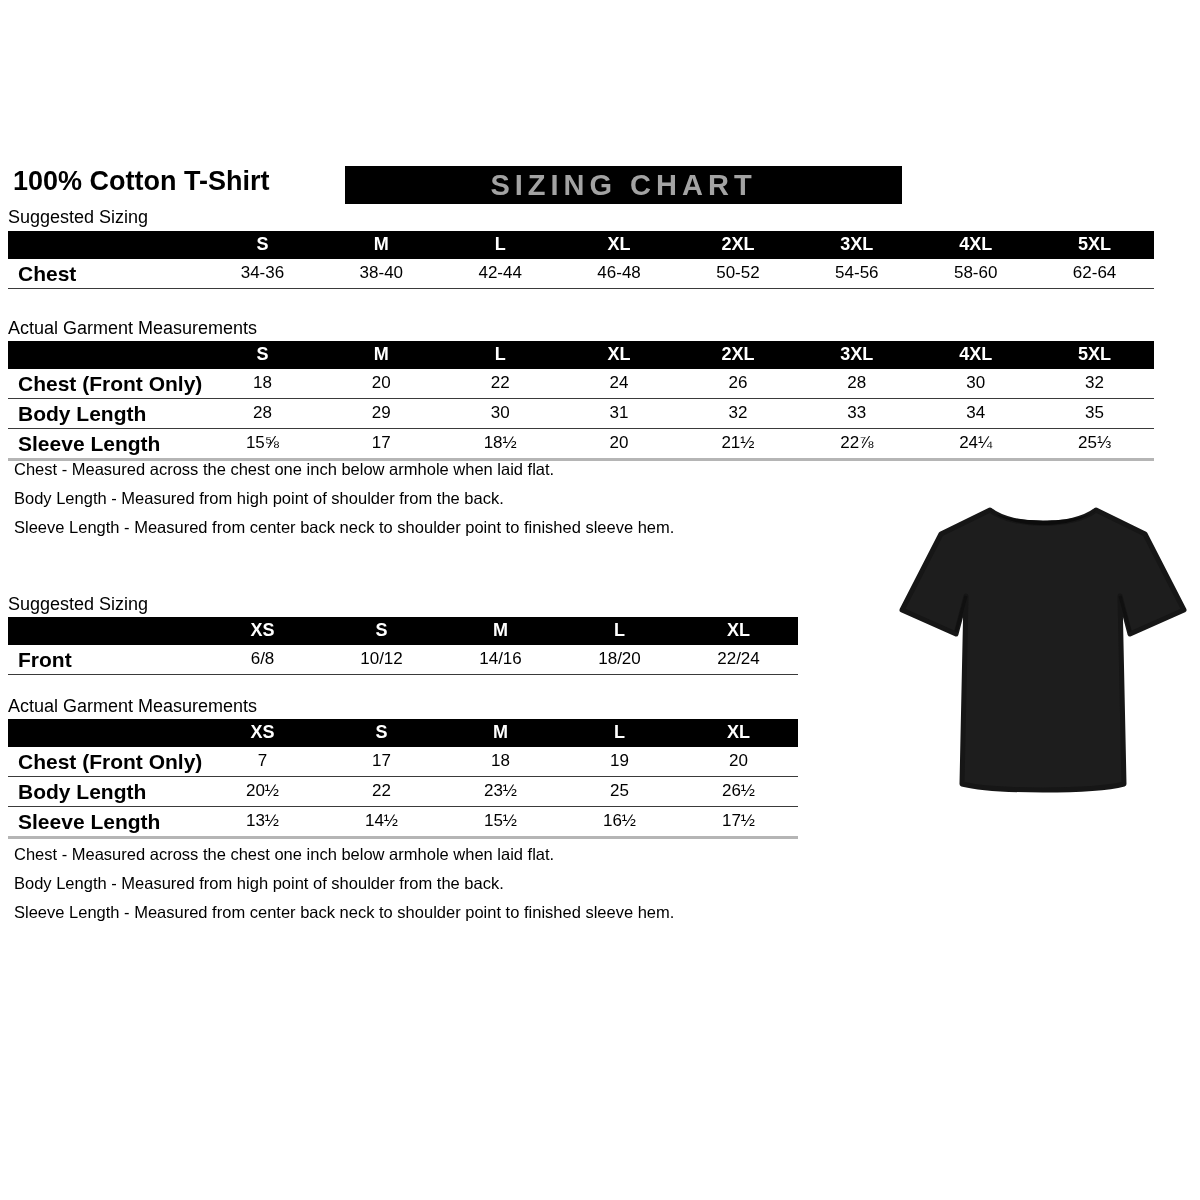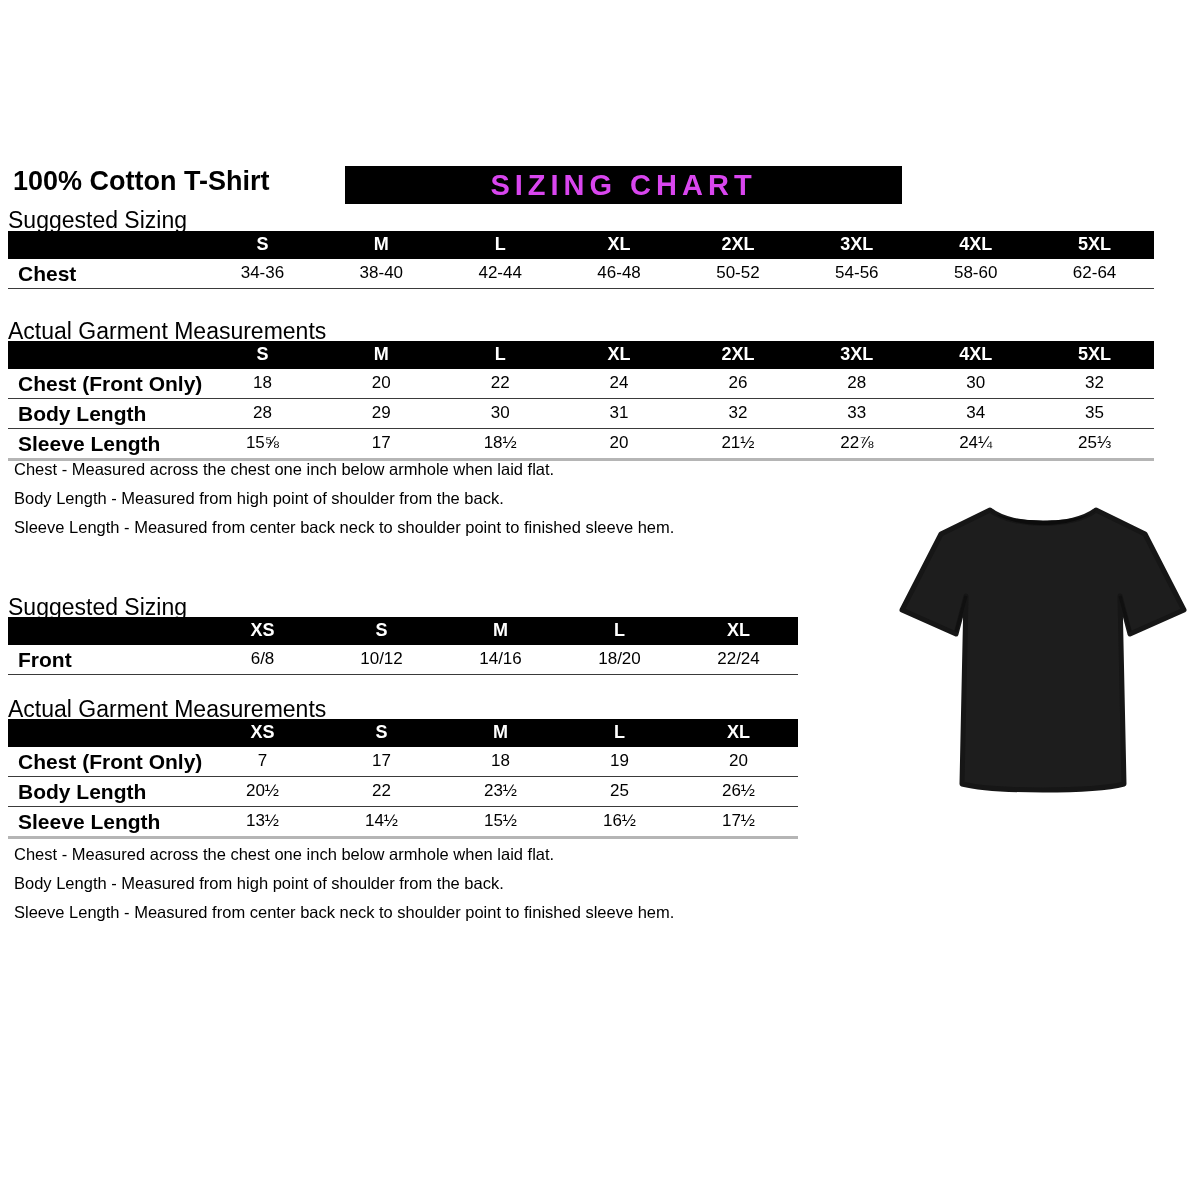--- a/index.html
+++ b/index.html
@@ -19,26 +19,26 @@
   .abs { position: absolute; }
 
   .page-title {
     left: 13px; top: 166px;
     font-size: 27px; font-weight: bold;
     margin: 0;
   }
   .banner {
     left: 345px; top: 166px;
     width: 557px; height: 38px;
-    background: #000; color: #d946ef;
+    background: #000; color: #a3a3a3;
     display: flex; align-items: center; justify-content: center;
     font-size: 29px; font-weight: bold; letter-spacing: 5px;
   }
   .section-label {
-    font-size: 23px; font-weight: normal;
+    font-size: 18px; font-weight: normal;
   }
   .youth-title {
     left: 4px; top: 550px;
     font-size: 25px; font-weight: bold; margin: 0;
   }
 
   
   .trow { display: grid; align-items: center; }
   .t-adult { grid-template-columns: 195px repeat(8, 1fr); }
   .t-youth { grid-template-columns: 195px repeat(5, 1fr); }

